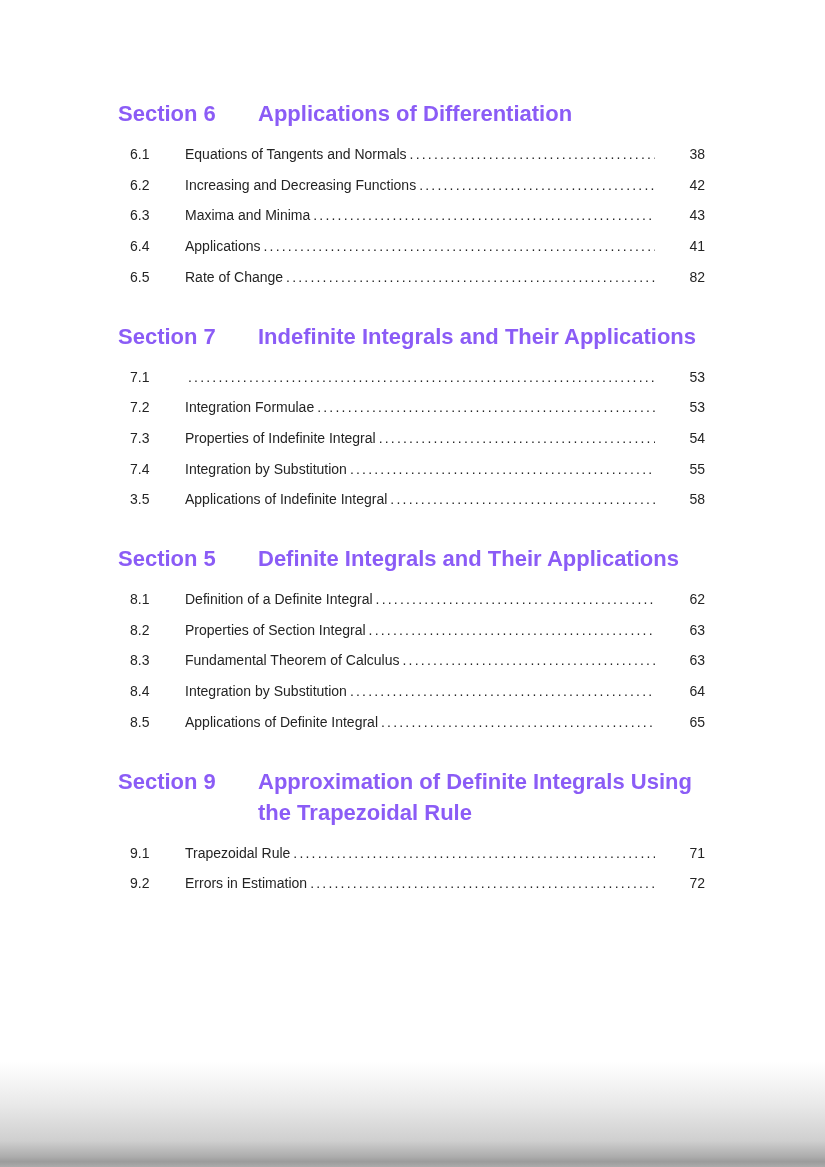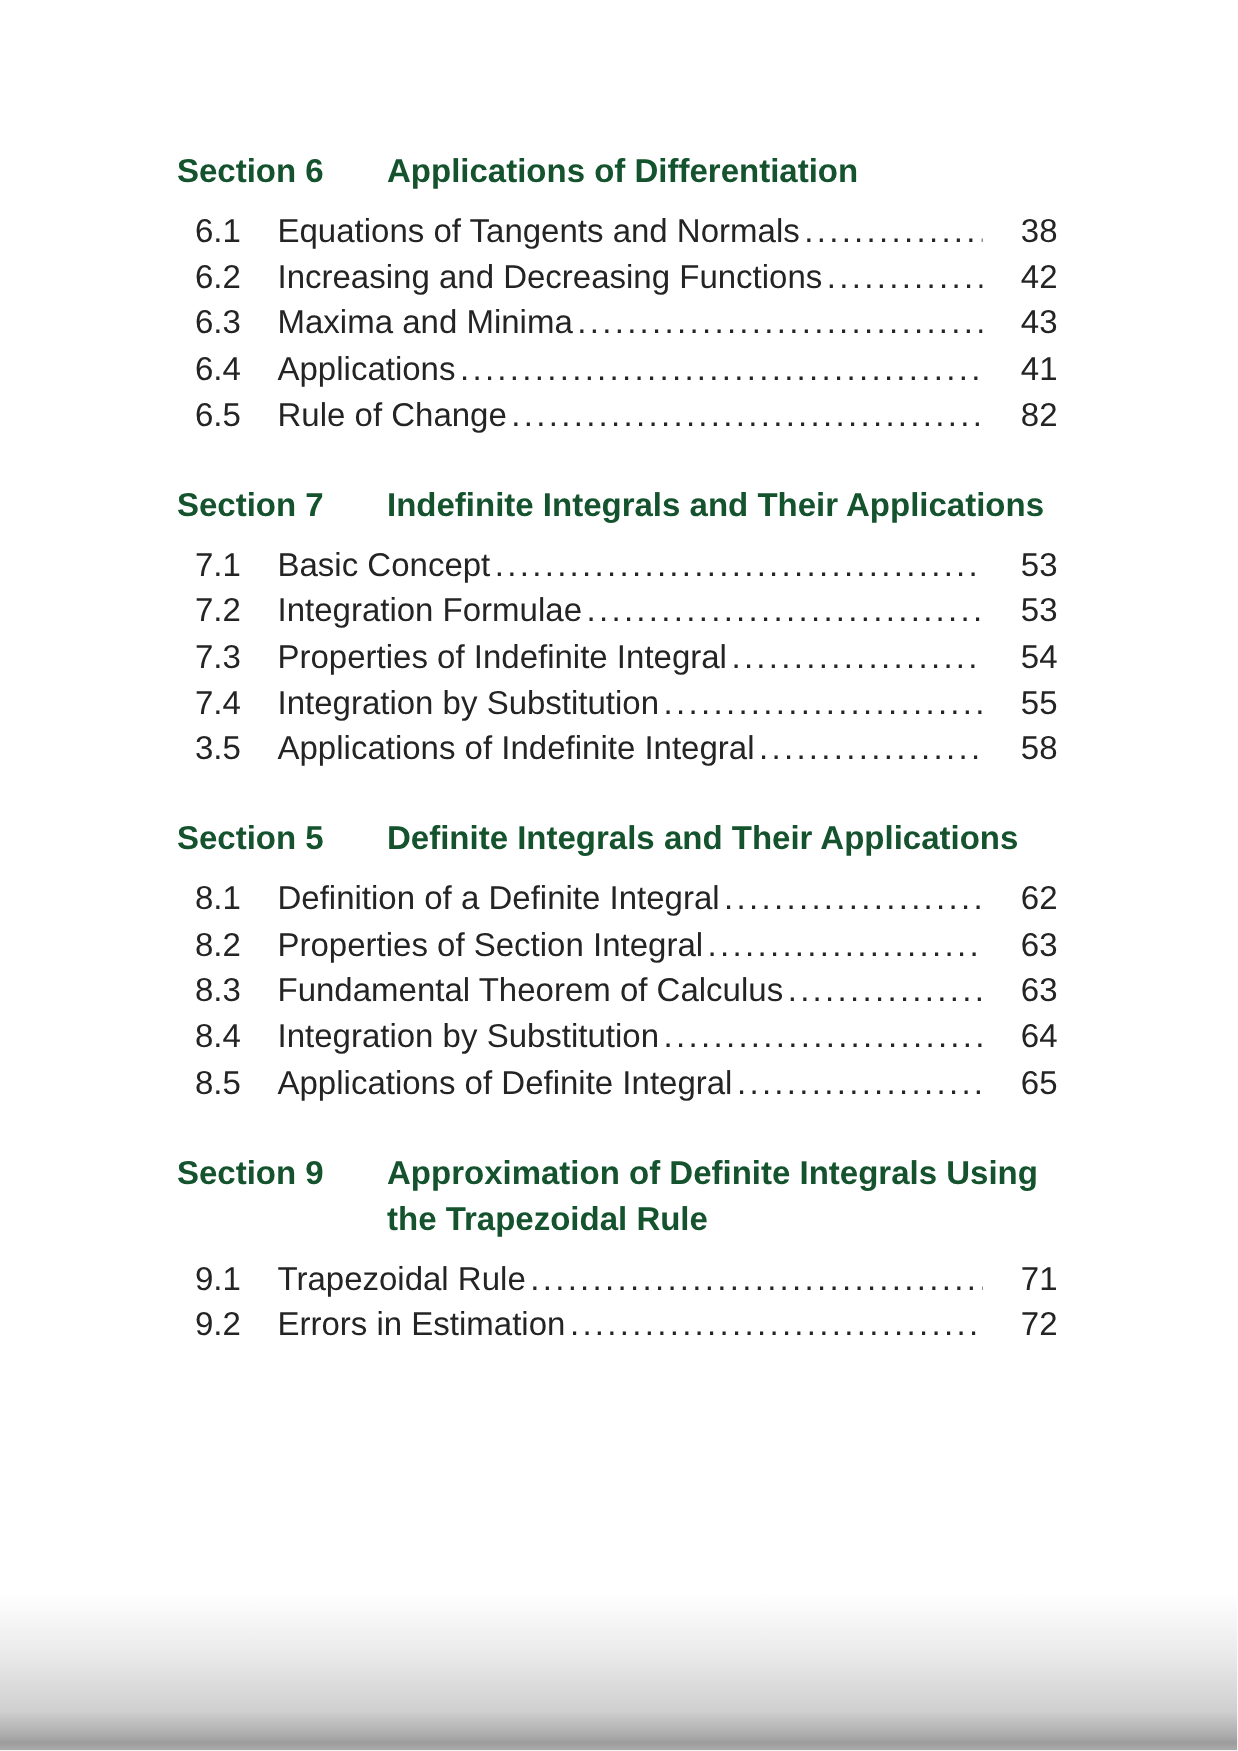--- a/index.html
+++ b/index.html
@@ -25,34 +25,34 @@
   }
   .section:first-child {
     margin-top: 0;
   }
   .section-heading {
     display: flex;
     align-items: flex-start;
     font-size: 22px;
     line-height: 31px;
     font-weight: bold;
-    color: #14532d;
+    color: #8b5cf6;
     margin-bottom: 10px;
   }
   .section-label {
     flex: 0 0 140px;
     white-space: nowrap;
   }
   .section-title {
     flex: 1 1 auto;
   }
   .toc-row {
     display: flex;
     align-items: flex-start;
-    font-size: 22px;
+    font-size: 14px;
     line-height: 30.7px;
     padding-left: 12px;
     color: #242424;
   }
   .toc-num {
     flex: 0 0 55px;
   }
   .toc-title {
     flex: 0 0 auto;
     white-space: nowrap;
@@ -121,34 +121,33 @@
         <span class="toc-page">43</span>
       </div>
       <div class="toc-row">
         <span class="toc-num">6.4</span>
         <span class="toc-title">Applications</span>
         <span class="toc-dots"></span>
         <span class="toc-page">41</span>
       </div>
       <div class="toc-row">
         <span class="toc-num">6.5</span>
-        <span class="toc-title">Rule of Change</span>
+        <span class="toc-title">Rate of Change</span>
         <span class="toc-dots"></span>
         <span class="toc-page">82</span>
       </div>
     </div>
 
     <div class="section">
       <div class="section-heading">
         <span class="section-label">Section 7</span>
         <span class="section-title">Indefinite Integrals and Their Applications</span>
       </div>
       <div class="toc-row">
         <span class="toc-num">7.1</span>
-        <span class="toc-title">Basic Concept</span>
         <span class="toc-dots"></span>
         <span class="toc-page">53</span>
       </div>
       <div class="toc-row">
         <span class="toc-num">7.2</span>
         <span class="toc-title">Integration Formulae</span>
         <span class="toc-dots"></span>
         <span class="toc-page">53</span>
       </div>
       <div class="toc-row">

